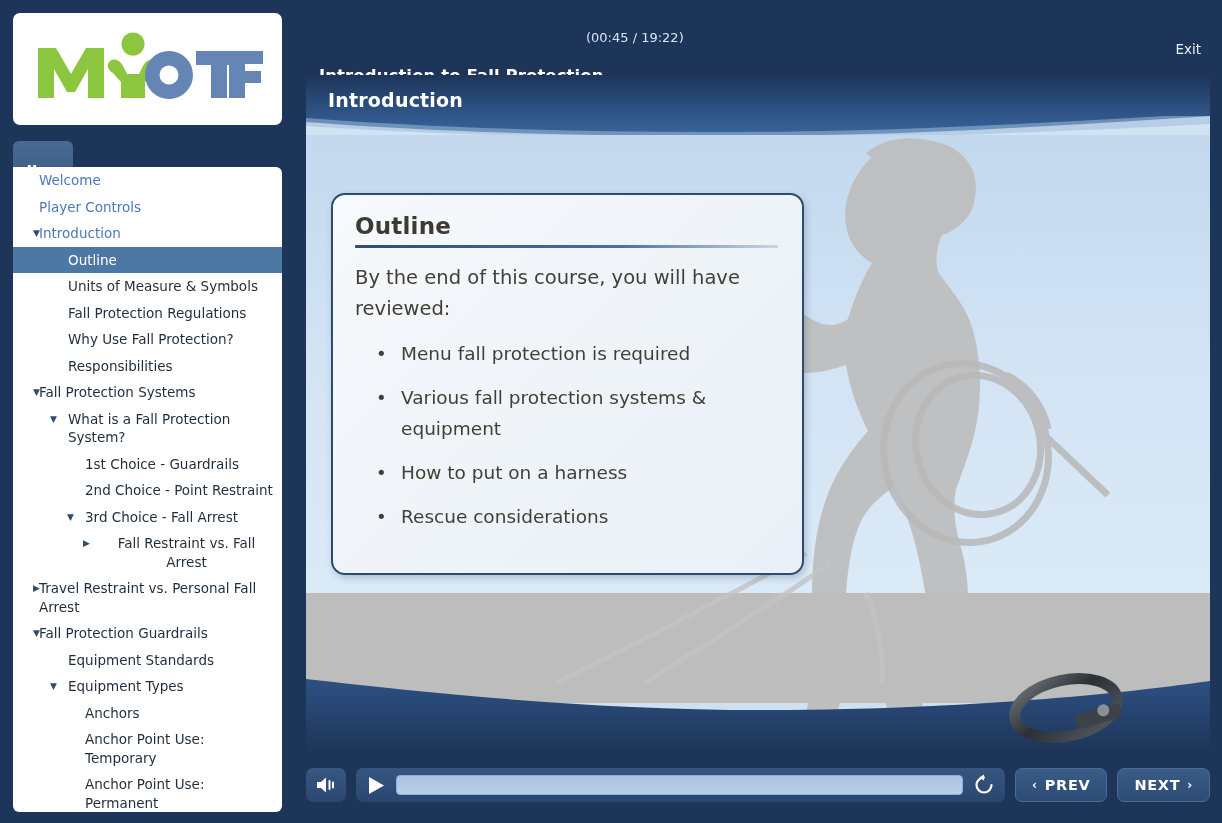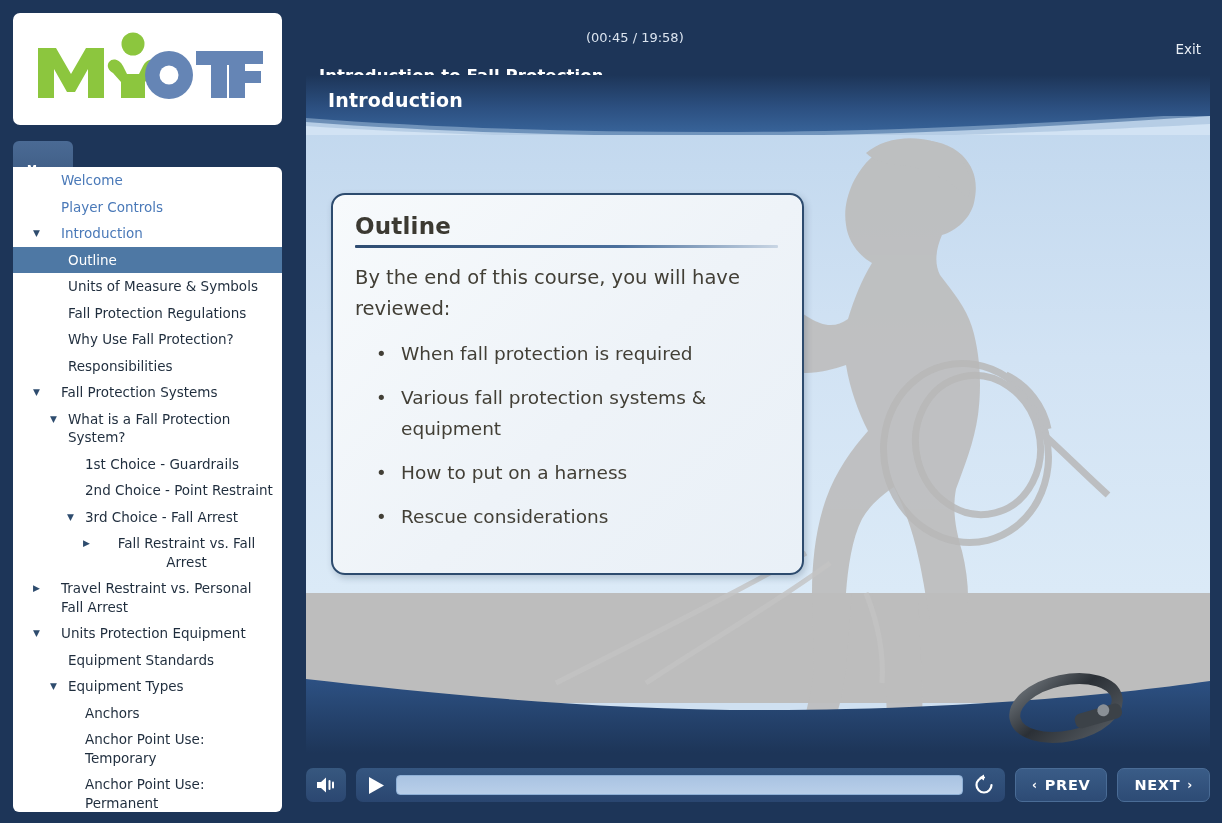--- a/index.html
+++ b/index.html
@@ -91,21 +91,21 @@
   .menu-item .lbl {
     display: block;
   }
   .menu-item.visited .lbl { color: #4a79b8; }
   .menu-item.selected {
     background: #4e78a4;
   }
   .menu-item.selected .lbl { color: #ffffff; }
 
   
-  .lv0 .lbl { margin-left: 48px; }
+  .lv0 .lbl { margin-left: 26px; }
   .lv0 .tri { left: 20px; }
   .lv1 .lbl { margin-left: 55px; }
   .lv1 .tri { left: 37px; }
   .lv2 .lbl { margin-left: 72px; }
   .lv2 .tri { left: 54px; }
   .lv3 .lbl { margin-left: 86px; text-align: center; }
   .lv3 .tri { left: 70px; }
 
   
   #player {
@@ -377,21 +377,21 @@
           <div class="menu-item lv3">
             <span class="tri">▶</span>
             <span class="lbl">Fall Restraint vs. Fall Arrest</span>
           </div>
           <div class="menu-item lv0">
             <span class="tri">▶</span>
             <span class="lbl">Travel Restraint vs. Personal Fall Arrest</span>
           </div>
           <div class="menu-item lv0">
             <span class="tri">▼</span>
-            <span class="lbl">Units Protection Equipment</span>
+            <span class="lbl">Fall Protection Guardrails</span>
           </div>
           <div class="menu-item lv1">
             <span class="lbl">Equipment Standards</span>
           </div>
           <div class="menu-item lv1">
             <span class="tri">▼</span>
             <span class="lbl">Equipment Types</span>
           </div>
           <div class="menu-item lv2">
             <span class="lbl">Anchors</span>
@@ -403,21 +403,21 @@
             <span class="lbl">Anchor Point Use: Permanent</span>
           </div>
         </div>
     </div>
   </div>
 
   <div id="player">
 
     <div id="topbar">
       <div id="course-title">Introduction to Fall Protection</div>
-      <div id="course-time">(00:45 / 19:58)</div>
+      <div id="course-time">(00:45 / 19:22)</div>
       <div id="exit-link">Exit</div>
     </div>
 
     <div id="stage">
 
       <div id="scene">
         <div id="sky"></div>
         <div id="ground"></div>
 
         <svg id="scene-svg" width="904" height="630" viewBox="0 0 904 630">
@@ -499,21 +499,21 @@
           <path d="M0 2 C180 16 420 20 620 12 C740 7 830 2 904 -3 L904 8 C830 12 740 16 620 20 C420 26 180 22 0 10 Z" fill="#9fbcd9" opacity="0.55"></path>
         </svg>
       </div>
       <div id="slide-title">Introduction</div>
 
       <div id="outline-card">
         <div id="outline-heading">Outline</div>
         <div id="outline-rule"></div>
         <div id="outline-lead">By the end of this course, you will have reviewed:</div>
         <ul id="outline-bullets">
-            <li>When fall protection is required</li>
+            <li>Menu fall protection is required</li>
             <li>Various fall protection systems &amp; equipment</li>
             <li>How to put on a harness</li>
             <li>Rescue considerations</li>
           </ul>
       </div>
 
     </div>
 
     <div id="controlbar">
 

